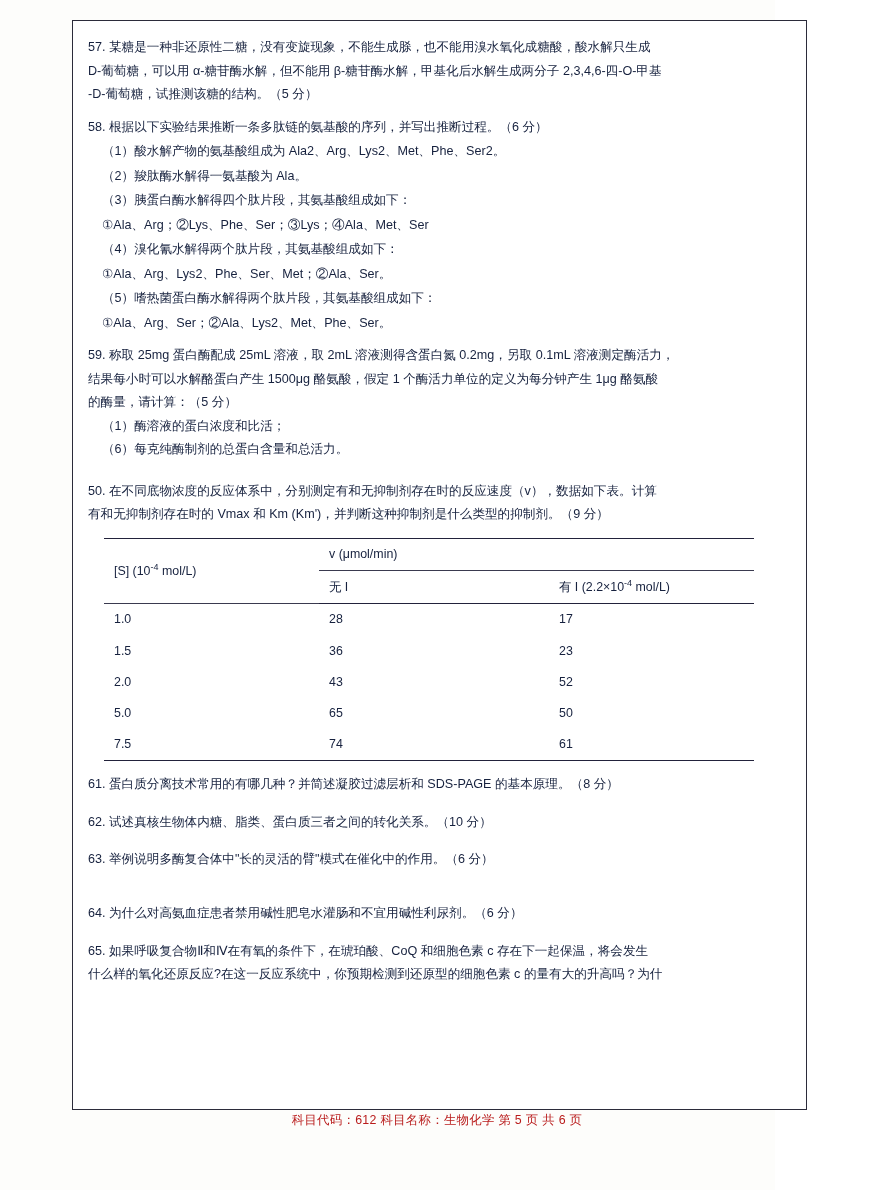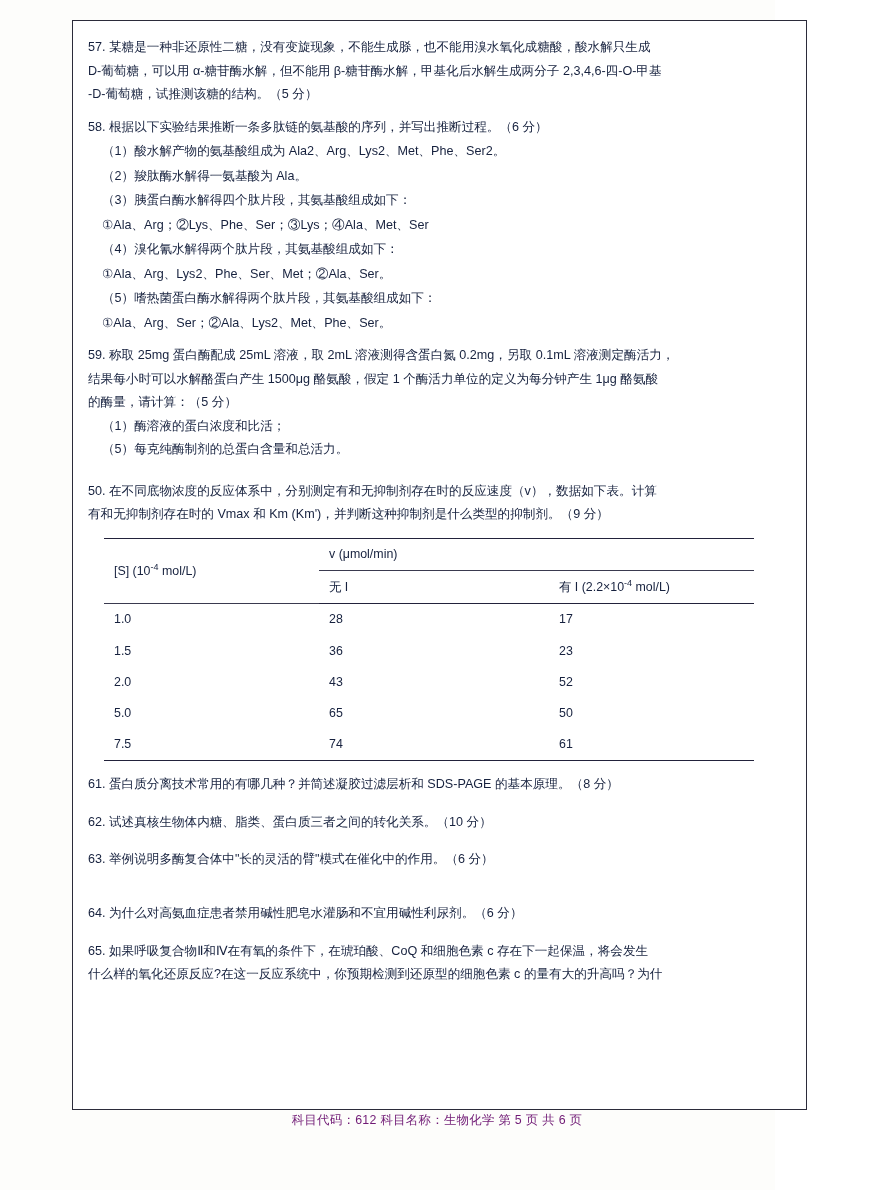--- a/index.html
+++ b/index.html
@@ -74,21 +74,21 @@
   .ctr { text-align: center; }
   .sup { font-size: 9px; vertical-align: super; }
 
   .footer {
     position: absolute;
     left: 0;
     top: 1112px;
     width: 874px;
     text-align: center;
     font-size: 12.4px;
-    color: #701a75;
+    color: #b91c1c;
     letter-spacing: 0.3px;
   }
 
   
   .wm {
     position: absolute;
     color: rgba(120, 170, 210, 0.42);
     font-family: "Liberation Serif", serif;
     pointer-events: none;
     user-select: none;
@@ -143,21 +143,21 @@
       <p class="indent">①Ala、Arg、Lys2、Phe、Ser、Met；②Ala、Ser。</p>
       <p class="indent">（5）嗜热菌蛋白酶水解得两个肽片段，其氨基酸组成如下：</p>
       <p class="indent">①Ala、Arg、Ser；②Ala、Lys2、Met、Phe、Ser。</p>
     </div>
 
     <div class="q">
       <p>59. 称取 25mg 蛋白酶配成 25mL 溶液，取 2mL 溶液测得含蛋白氮 0.2mg，另取 0.1mL 溶液测定酶活力，</p>
       <p>结果每小时可以水解酪蛋白产生 1500μg 酪氨酸，假定 1 个酶活力单位的定义为每分钟产生 1μg 酪氨酸</p>
       <p>的酶量，请计算：（5 分）</p>
       <p class="indent">（1）酶溶液的蛋白浓度和比活；</p>
-      <p class="indent">（5）每克纯酶制剂的总蛋白含量和总活力。</p>
+      <p class="indent">（6）每克纯酶制剂的总蛋白含量和总活力。</p>
     </div>
 
     <div class="q" style="margin-top:22px;">
       <p>50. 在不同底物浓度的反应体系中，分别测定有和无抑制剂存在时的反应速度（v），数据如下表。计算</p>
       <p>有和无抑制剂存在时的 Vmax 和 Km (Km')，并判断这种抑制剂是什么类型的抑制剂。（9 分）</p>
     </div>
 
     <div class="tbl-wrap">
       <table class="data">
         <tbody>

